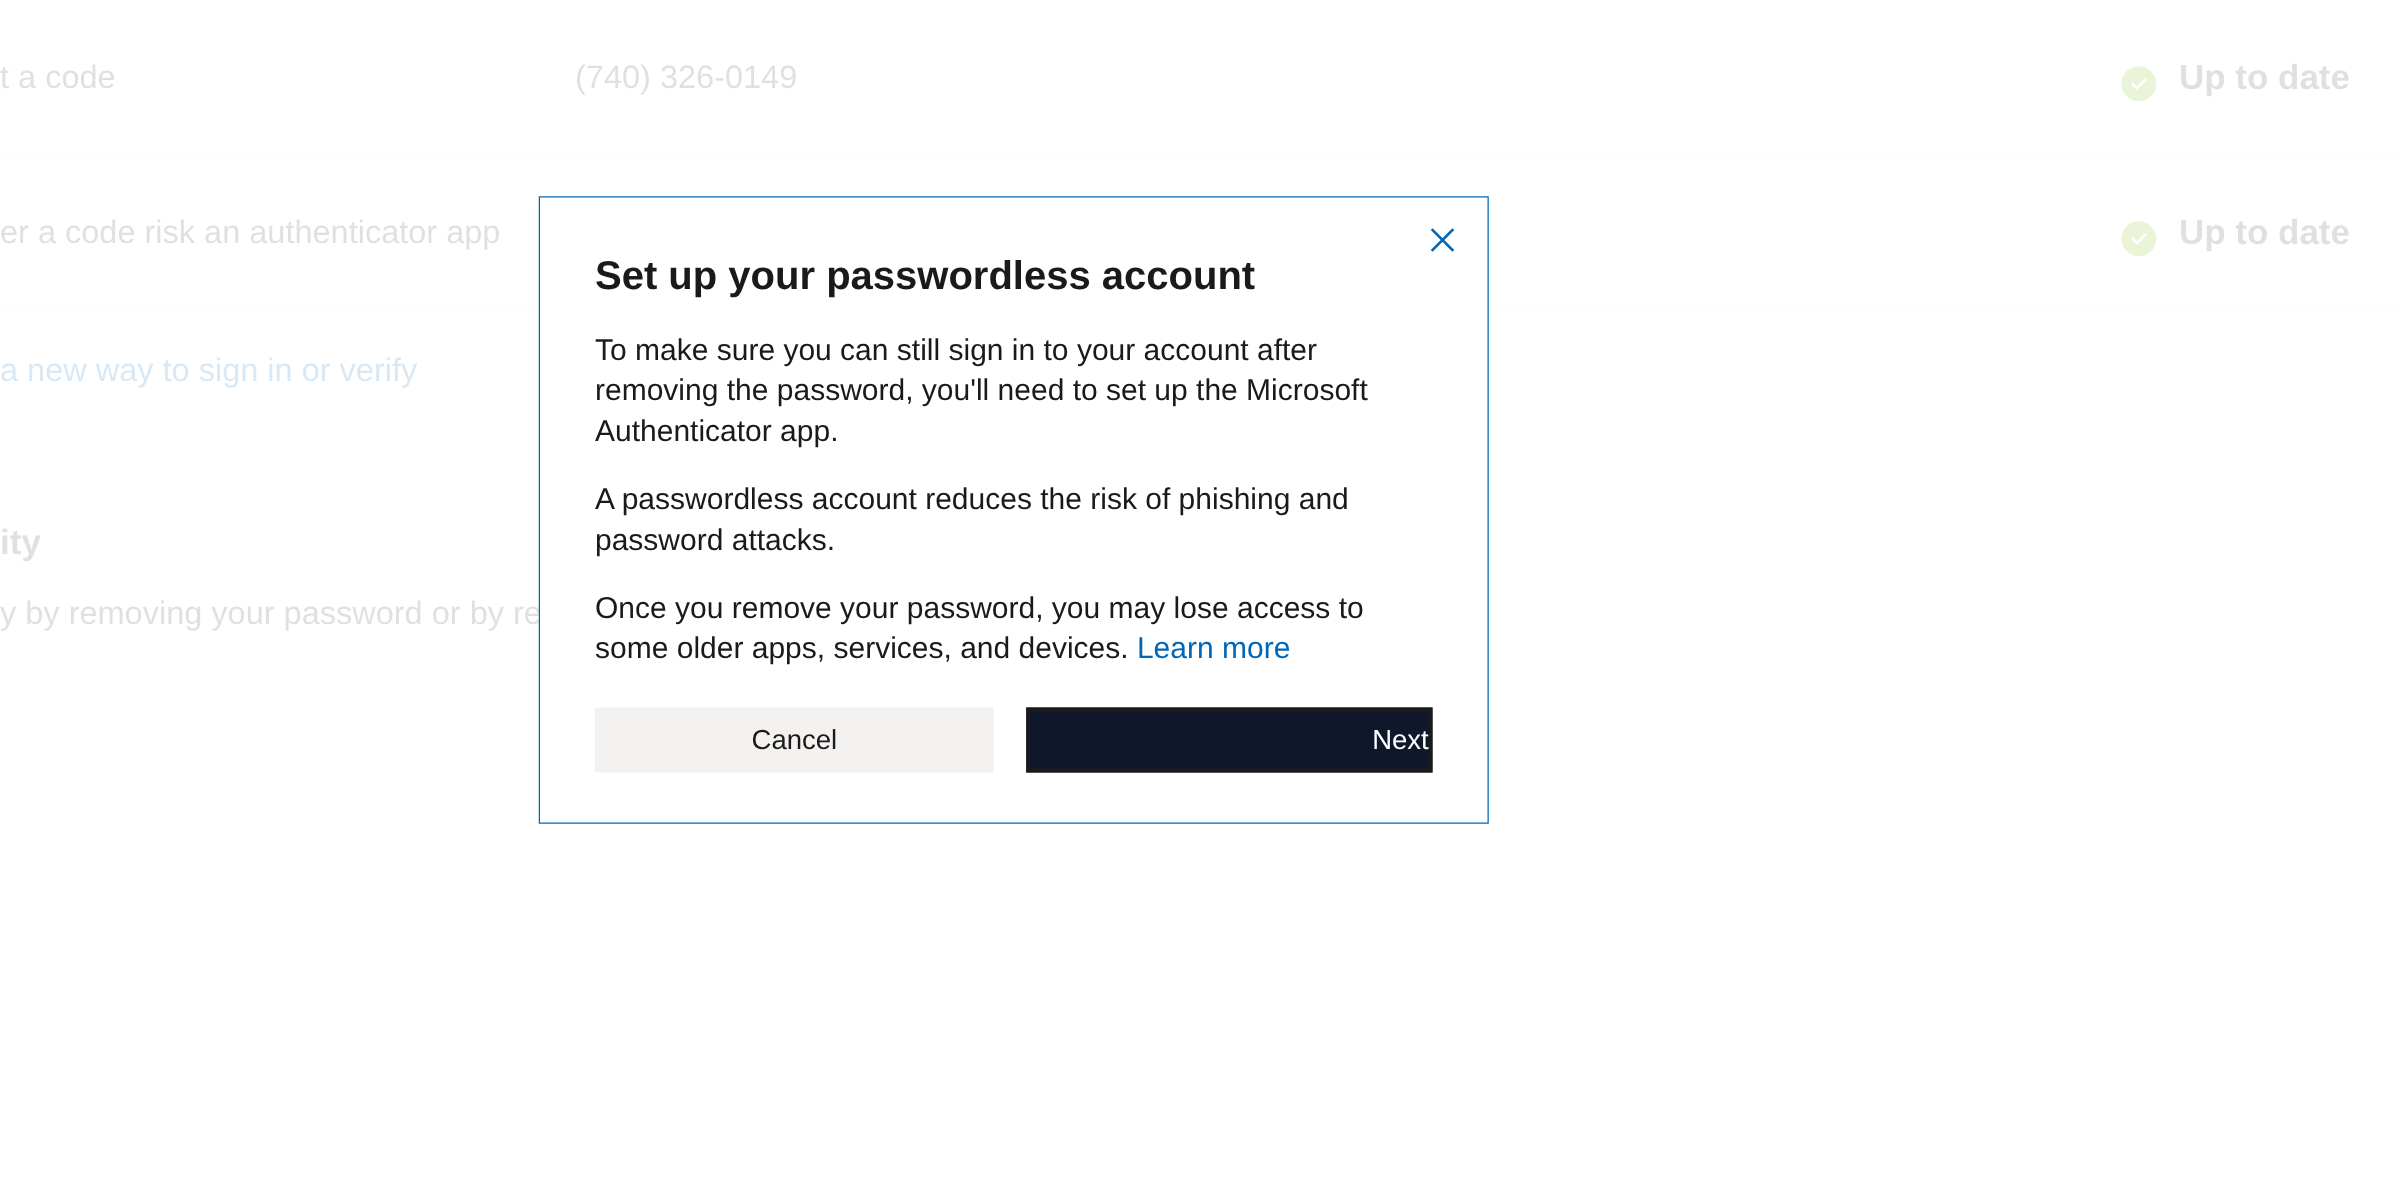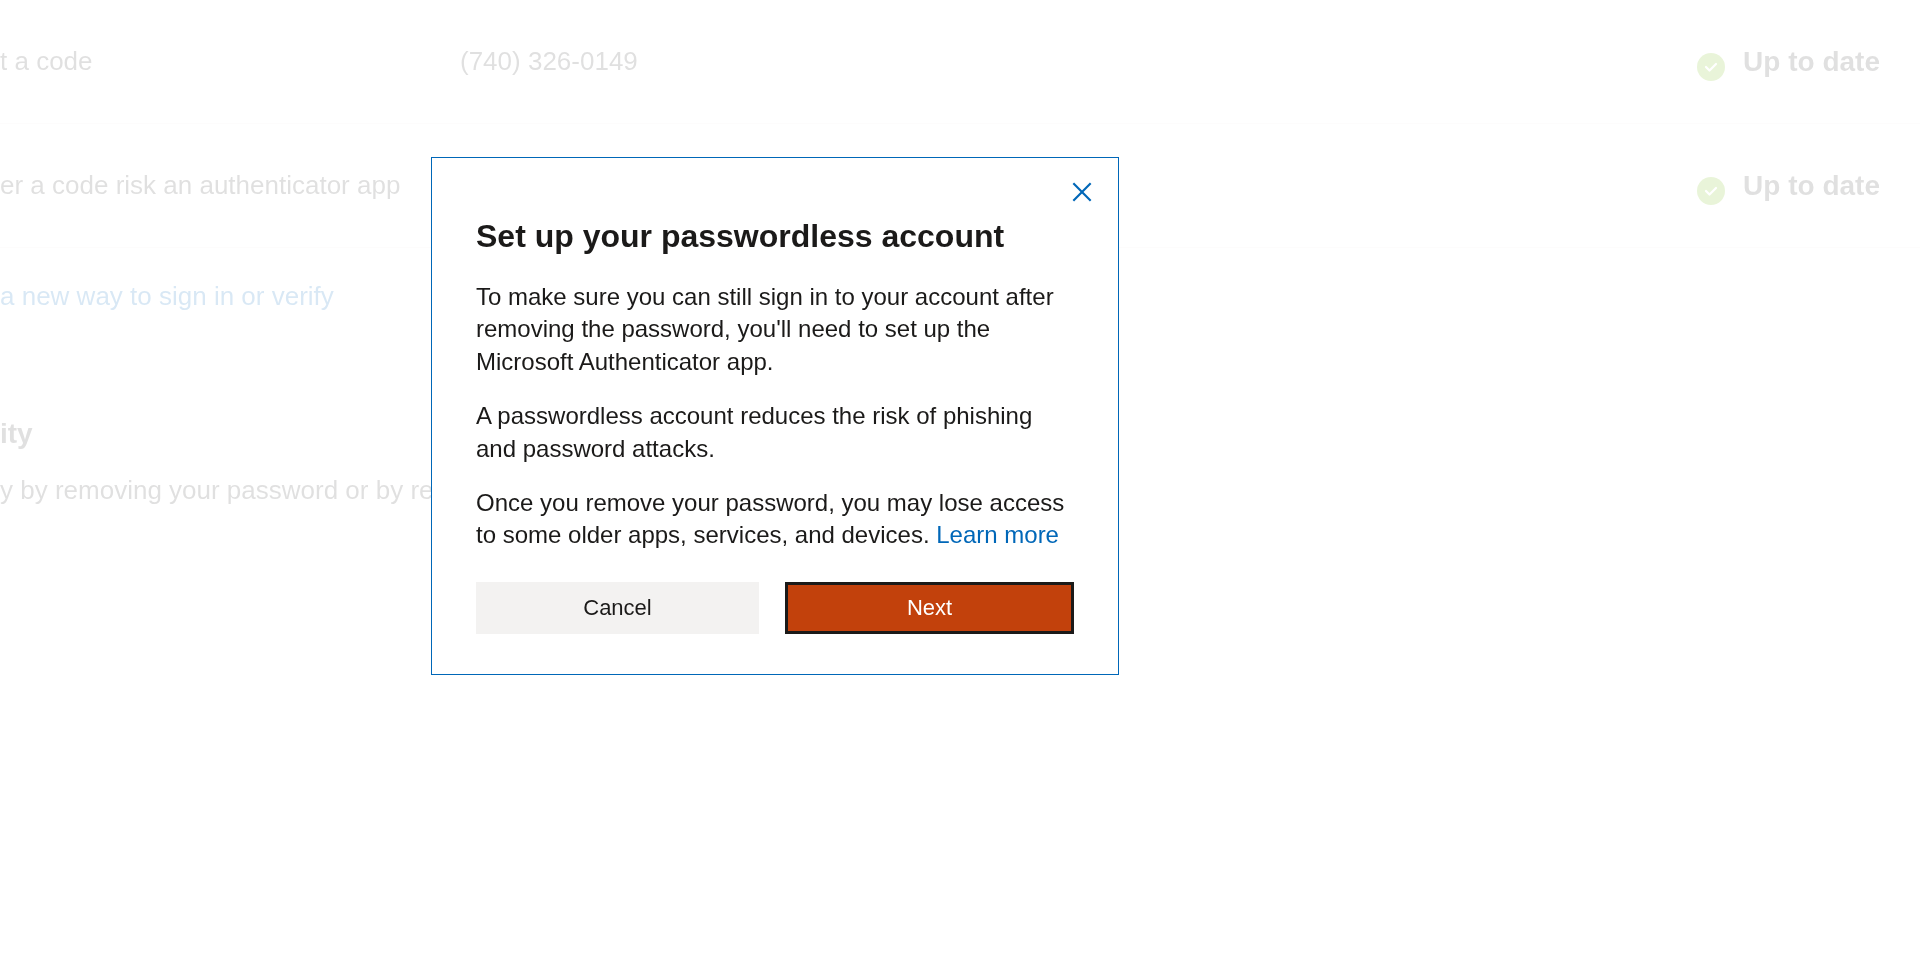--- a/index.html
+++ b/index.html
@@ -85,24 +85,24 @@
     position: absolute;
     inset: 0;
     background: rgba(255,255,255,0.85);
   }
 
   
   .modal {
     position: absolute;
     left: 431px;
     top: 157px;
-    width: 688px;
+    width: 760px;
     background: #ffffff;
     border: 1px solid #0067b8;
-    padding: 60px 44px 40px 44px;
+    padding: 44px 44px 40px 44px;
   }
   .modal-close {
     position: absolute;
     top: 14px;
     right: 16px;
     width: 40px;
     height: 40px;
     display: flex;
     align-items: center;
     justify-content: center;
@@ -140,23 +140,24 @@
     font-size: 22px;
     border: none;
     cursor: pointer;
     font-family: inherit;
   }
   .btn-cancel {
     background: #f3f2f1;
     color: #1b1a19;
   }
   .btn-next {
-    background: #c2410c;
+    background: #0f172a;
     color: #ffffff;
     border: 3px solid #1b1a19;
+    text-align: right;
   }
 </style>
 </head>
 <body>
 
 <div class="bg-page">
 
   <div class="bg-row">
     <div class="col1">t a code</div>
     <div class="col2">(740) 326-0149</div>

